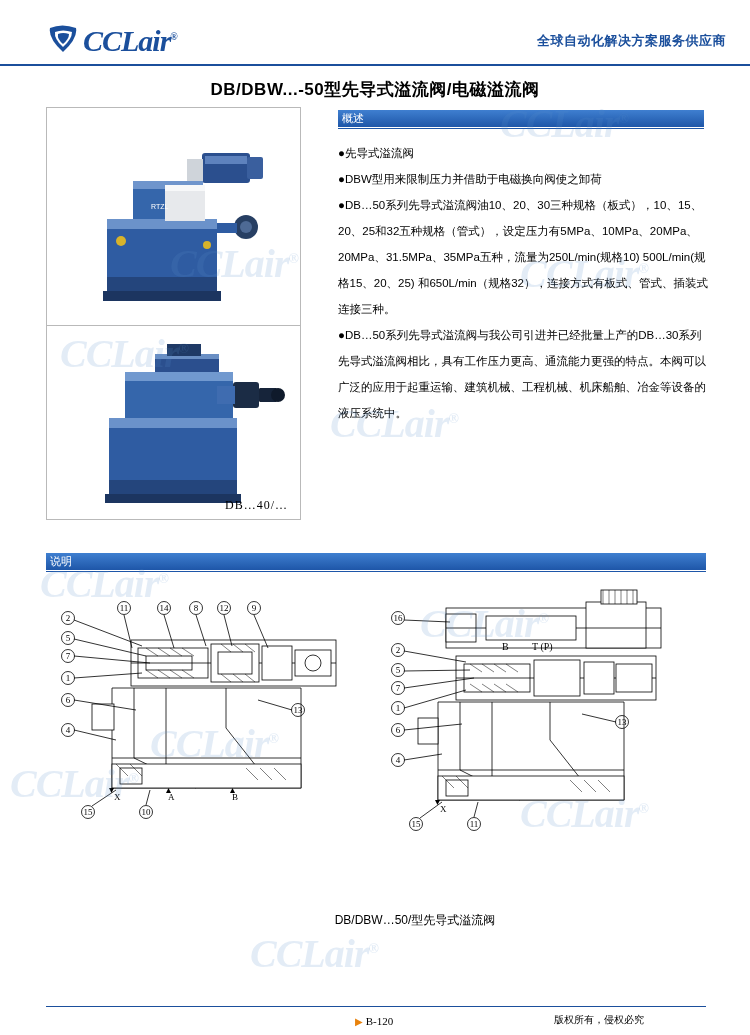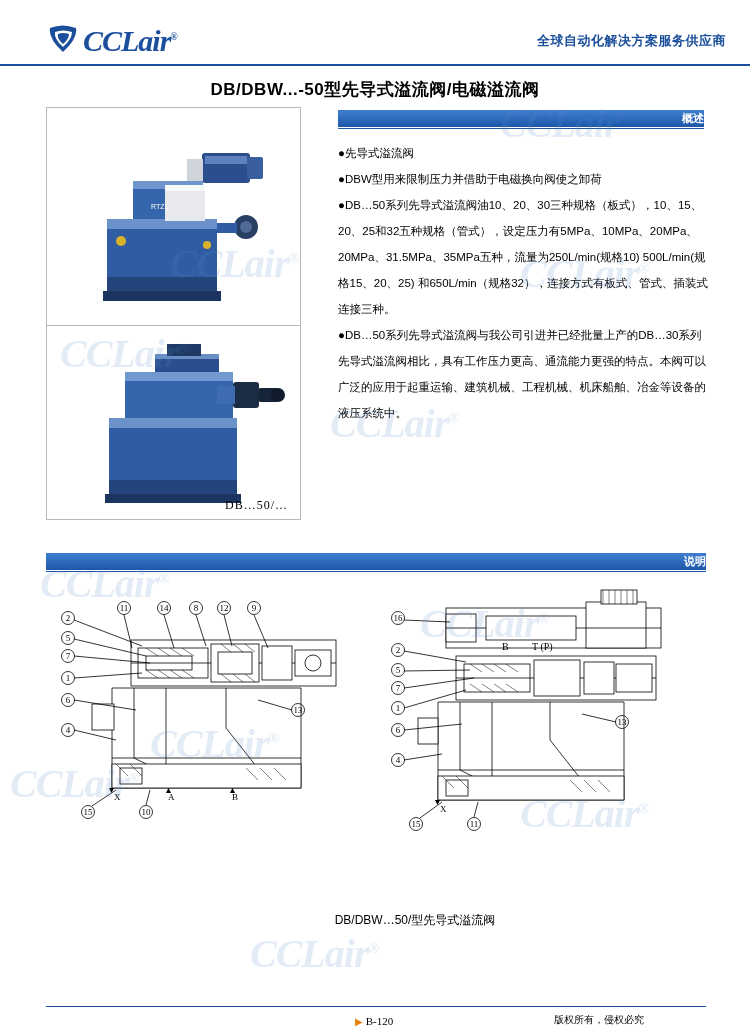--- a/index.html
+++ b/index.html
@@ -53,21 +53,21 @@
     position:absolute;right:12px;bottom:6px;
     font-family:"Liberation Serif", serif;
     font-size:12px;letter-spacing:1px;
   }
   .photo{position:absolute;left:0;top:0;width:100%;height:100%;}
   
   .bar{
     position:absolute;height:17px;
     background:linear-gradient(to bottom,#3f7fd0,#1e56a8);
     color:#fff;font-size:11px;line-height:17px;
-    padding-left:4px;box-sizing:border-box;font-weight:bold;text-align:right;
+    padding-left:4px;box-sizing:border-box;font-weight:normal;
   }
   #bar-overview{left:338px;top:110px;width:366px;}
   #bar-desc{left:46px;top:553px;width:660px;}
   .bar-line{
     position:absolute;height:1px;background:#1e56a8;
   }
   
   .overview{
     position:absolute;left:338px;top:140px;width:370px;
     font-size:11.5px;line-height:26px;color:#000;
@@ -174,21 +174,21 @@
     <rect x="62" y="154" width="128" height="14" fill="#24457c"></rect>
 
     <rect x="186" y="56" width="26" height="26" rx="3" fill="#1b2c45"></rect>
     <rect x="212" y="62" width="18" height="14" rx="2" fill="#11büz"></rect>
     <rect x="212" y="62" width="18" height="14" rx="2" fill="#16243a"></rect>
     <circle cx="231" cy="69" r="7" fill="#0f1a2b"></circle>
     <rect x="170" y="60" width="18" height="18" fill="#3f6cb0"></rect>
 
     <rect x="58" y="168" width="136" height="9" fill="#1c3560"></rect>
   </svg>
-  <div class="img-caption">DB…50/…</div>
+  <div class="img-caption">DB…40/…</div>
 </div>
 
 <div class="bar" id="bar-overview">概述</div>
 <div class="bar-line" style="left:338px;top:128px;width:366px;"></div>
 
 <div class="overview">
   <p>●先导式溢流阀</p>
   <p>●DBW型用来限制压力并借助于电磁换向阀使之卸荷</p>
   <p>●DB…50系列先导式溢流阀油10、20、30三种规格（板式），10、15、20、25和32五种规格（管式），设定压力有5MPa、10MPa、20MPa、20MPa、31.5MPa、35MPa五种，流量为250L/min(规格10) 500L/min(规格15、20、25) 和650L/min（规格32），连接方式有板式、管式、插装式连接三种。</p>
   <p>●DB…50系列先导式溢流阀与我公司引进并已经批量上产的DB…30系列先导式溢流阀相比，具有工作压力更高、通流能力更强的特点。本阀可以广泛的应用于起重运输、建筑机械、工程机械、机床船舶、冶金等设备的液压系统中。</p>

